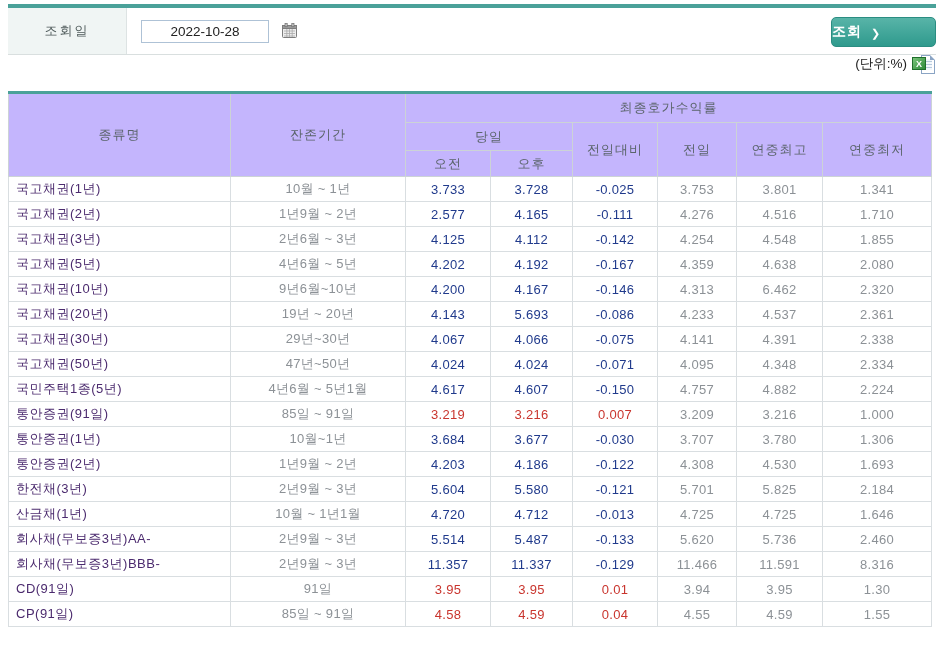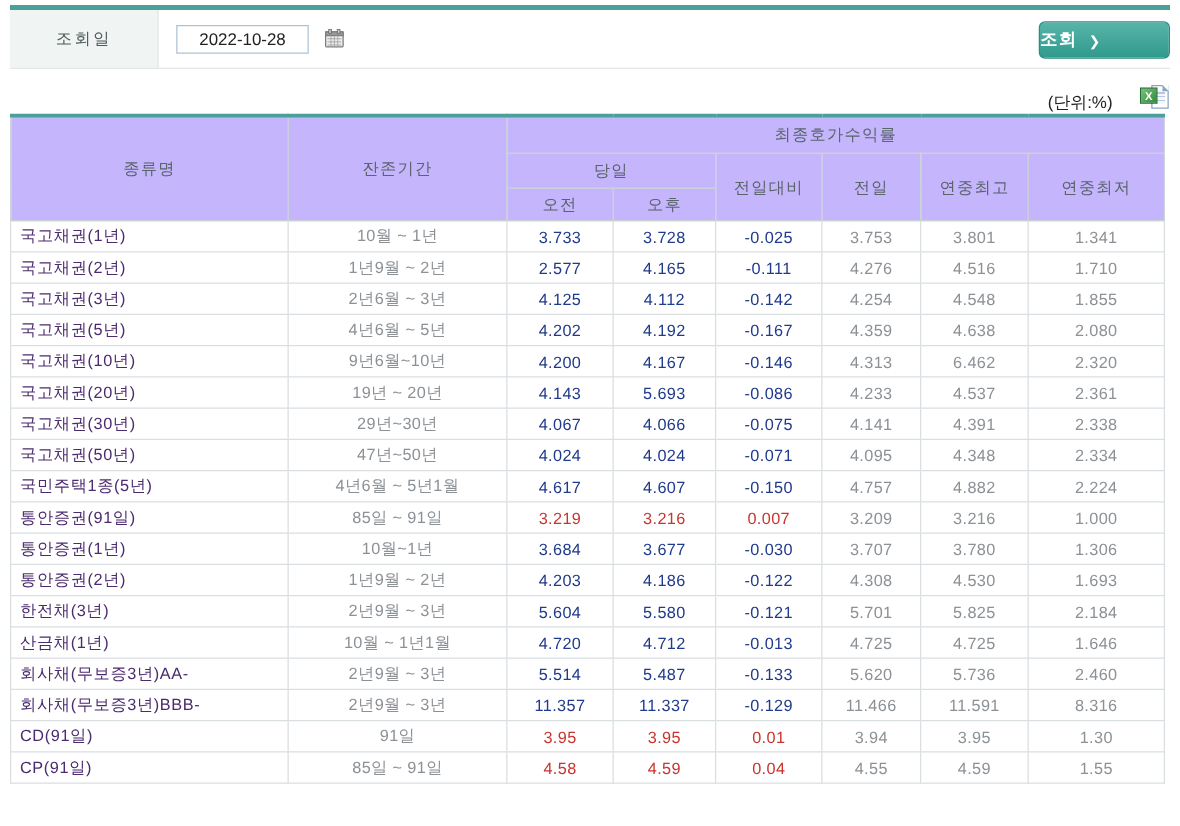--- a/index.html
+++ b/index.html
@@ -18,21 +18,21 @@
   }
   .label-cell {
     width: 119px;
     background: #f0f5f4;
     border-right: 1px solid #dde3e3;
     display: flex; align-items: center; justify-content: center;
     color: #4e5a5a; letter-spacing: 2px;
   }
   .input-area { display: flex; align-items: center; padding-left: 14px; gap: 12px; flex: 1; background: #fff; }
   .date-input {
-    width: 106px; height: 23px;
+    width: 128px; height: 23px;
     border: 1px solid #aec2d6; background: #fff;
     text-align: center; font-size: 13.5px; color: #222;
     font-family: "Liberation Sans", "DejaVu Sans", sans-serif;
   }
   .cal-icon { display: inline-flex; cursor: pointer; }
   .search-btn {
     position: absolute; right: 0; top: 9px;
     width: 105px; height: 30px;
     background: linear-gradient(#58b4a8, #2f9a8d);
     border: 1px solid #2b8d82;
@@ -41,21 +41,21 @@
     display: flex; align-items: center; justify-content: flex-start; gap: 9px;
     cursor: pointer;
     font-family: "Liberation Sans", "DejaVu Sans", sans-serif;
     letter-spacing: 1px;
   }
   .search-btn .arrow { font-size: 11px; font-weight: bold; transform: translateY(0.5px); }
 
   
   .unit-row {
     margin: 0 8px; height: 36px;
-    display: flex; justify-content: flex-end; align-items: flex-end; gap: 22px;
+    display: flex; justify-content: flex-end; align-items: flex-start; gap: 5px;
     color: #222; font-size: 13.5px;
   }
   .excel-icon { position: relative; width: 24px; height: 23px; display: inline-block; cursor: pointer; }
   .excel-icon .doc {
     position: absolute; right: 1px; top: 0; width: 14px; height: 19px;
     background: #f2f7fb; border: 1px solid #8aa4c4;
     background-image: repeating-linear-gradient(#f2f7fb 0 2px, #b7c9dd 2px 3px);
     background-clip: content-box; padding: 3px 2px;
   }
   .excel-icon .doc::after {

